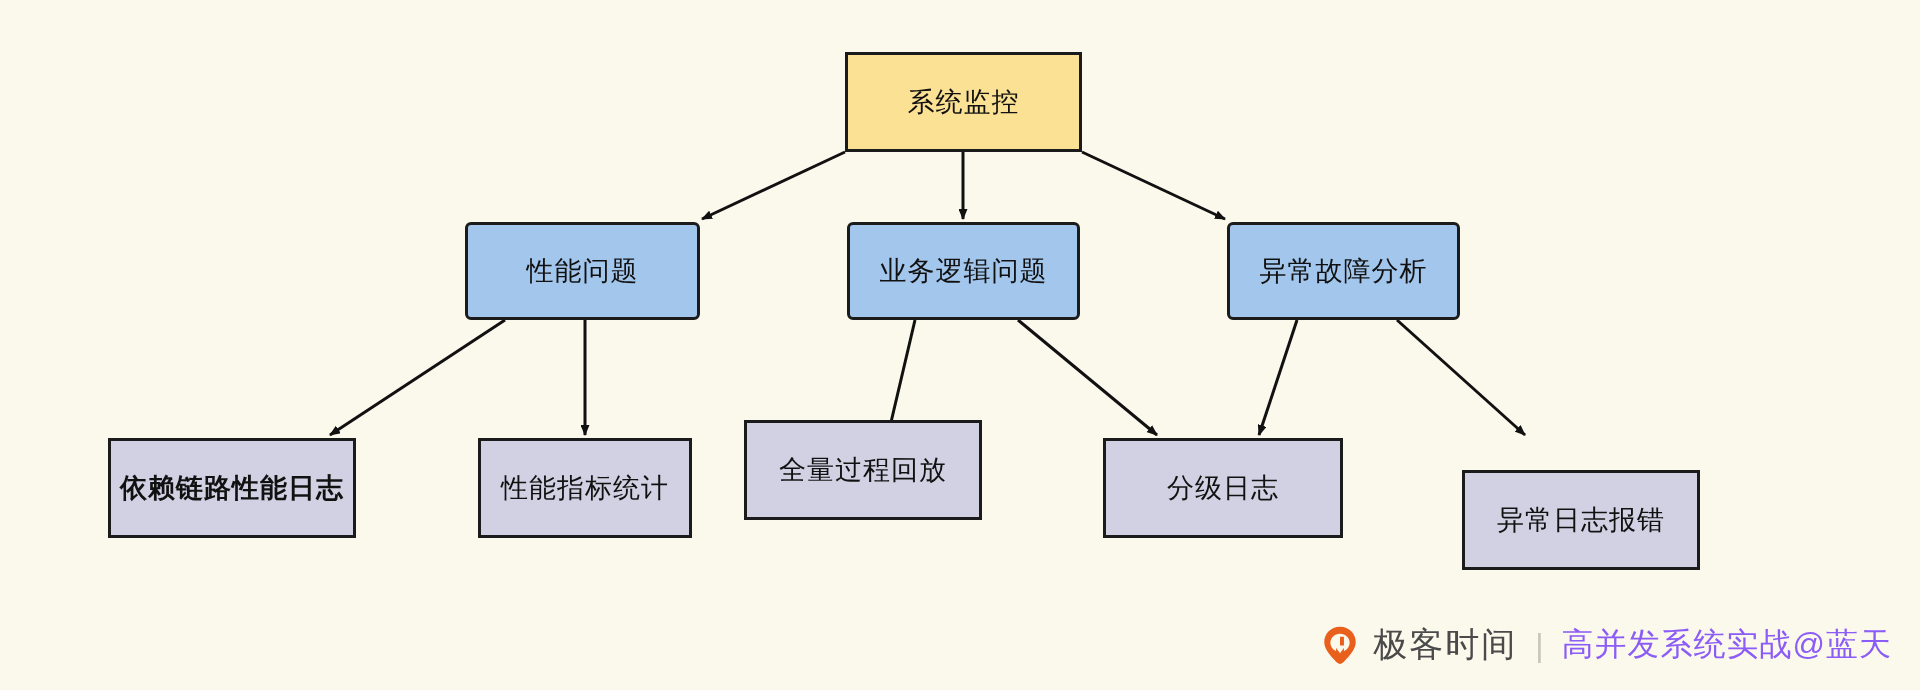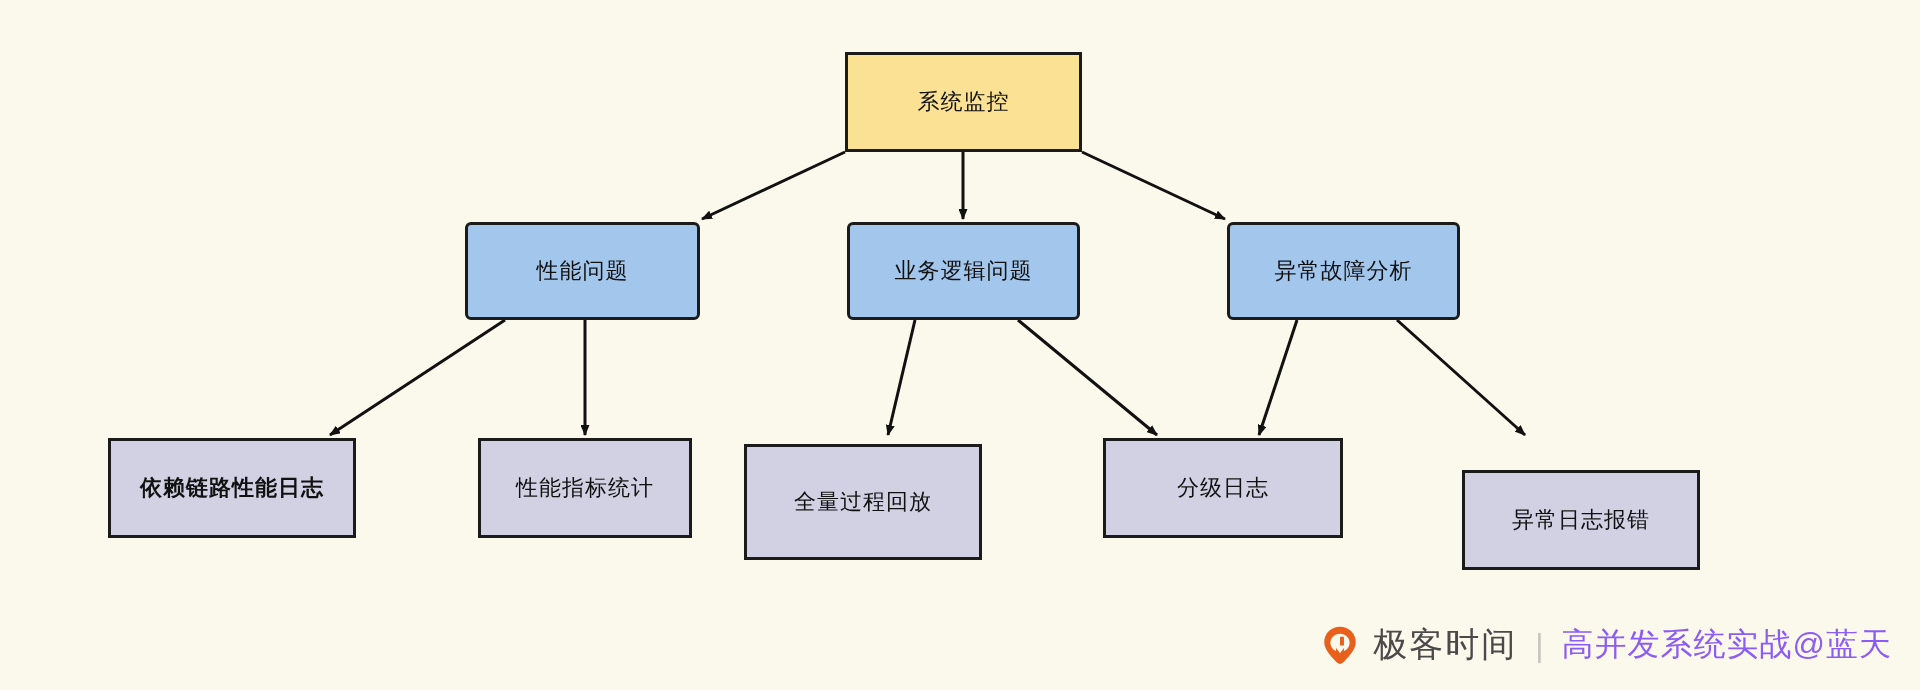--- a/index.html
+++ b/index.html
@@ -30,21 +30,21 @@
   }
   .node {
     position: absolute;
     box-sizing: border-box;
     border: 3px solid #1b1b1b;
     display: flex;
     align-items: center;
     justify-content: center;
     text-align: center;
     color: #111111;
-    font-size: 22px;
+    font-size: 27px;
     letter-spacing: 1px;
     line-height: 1.2;
     z-index: 2;
   }
   .node.root   { background: #fbe193; }
   .node.level2 { background: #a3c6ec; border-radius: 6px; }
   .node.level3 { background: #d2d1e3; }
 
   .watermark {
     position: absolute;
@@ -121,21 +121,21 @@
   </div>
 
   <div class="node level3" style="left:108px; top:438px; width:248px; height:100px;font-weight:bold;">
     <span>依赖链路性能日志</span>
   </div>
 
   <div class="node level3" style="left:478px; top:438px; width:214px; height:100px;">
     <span>性能指标统计</span>
   </div>
 
-  <div class="node level3" style="left:744px; top:444px; width:238px; height:116px;">
+  <div class="node level3" style="left:744px; top:420px; width:238px; height:100px;">
     <span>全量过程回放</span>
   </div>
 
   <div class="node level3" style="left:1103px; top:438px; width:240px; height:100px;">
     <span>分级日志</span>
   </div>
 
   <div class="node level3" style="left:1462px; top:438px; width:238px; height:100px;margin-top:32px;">
     <span>异常日志报错</span>
   </div>

